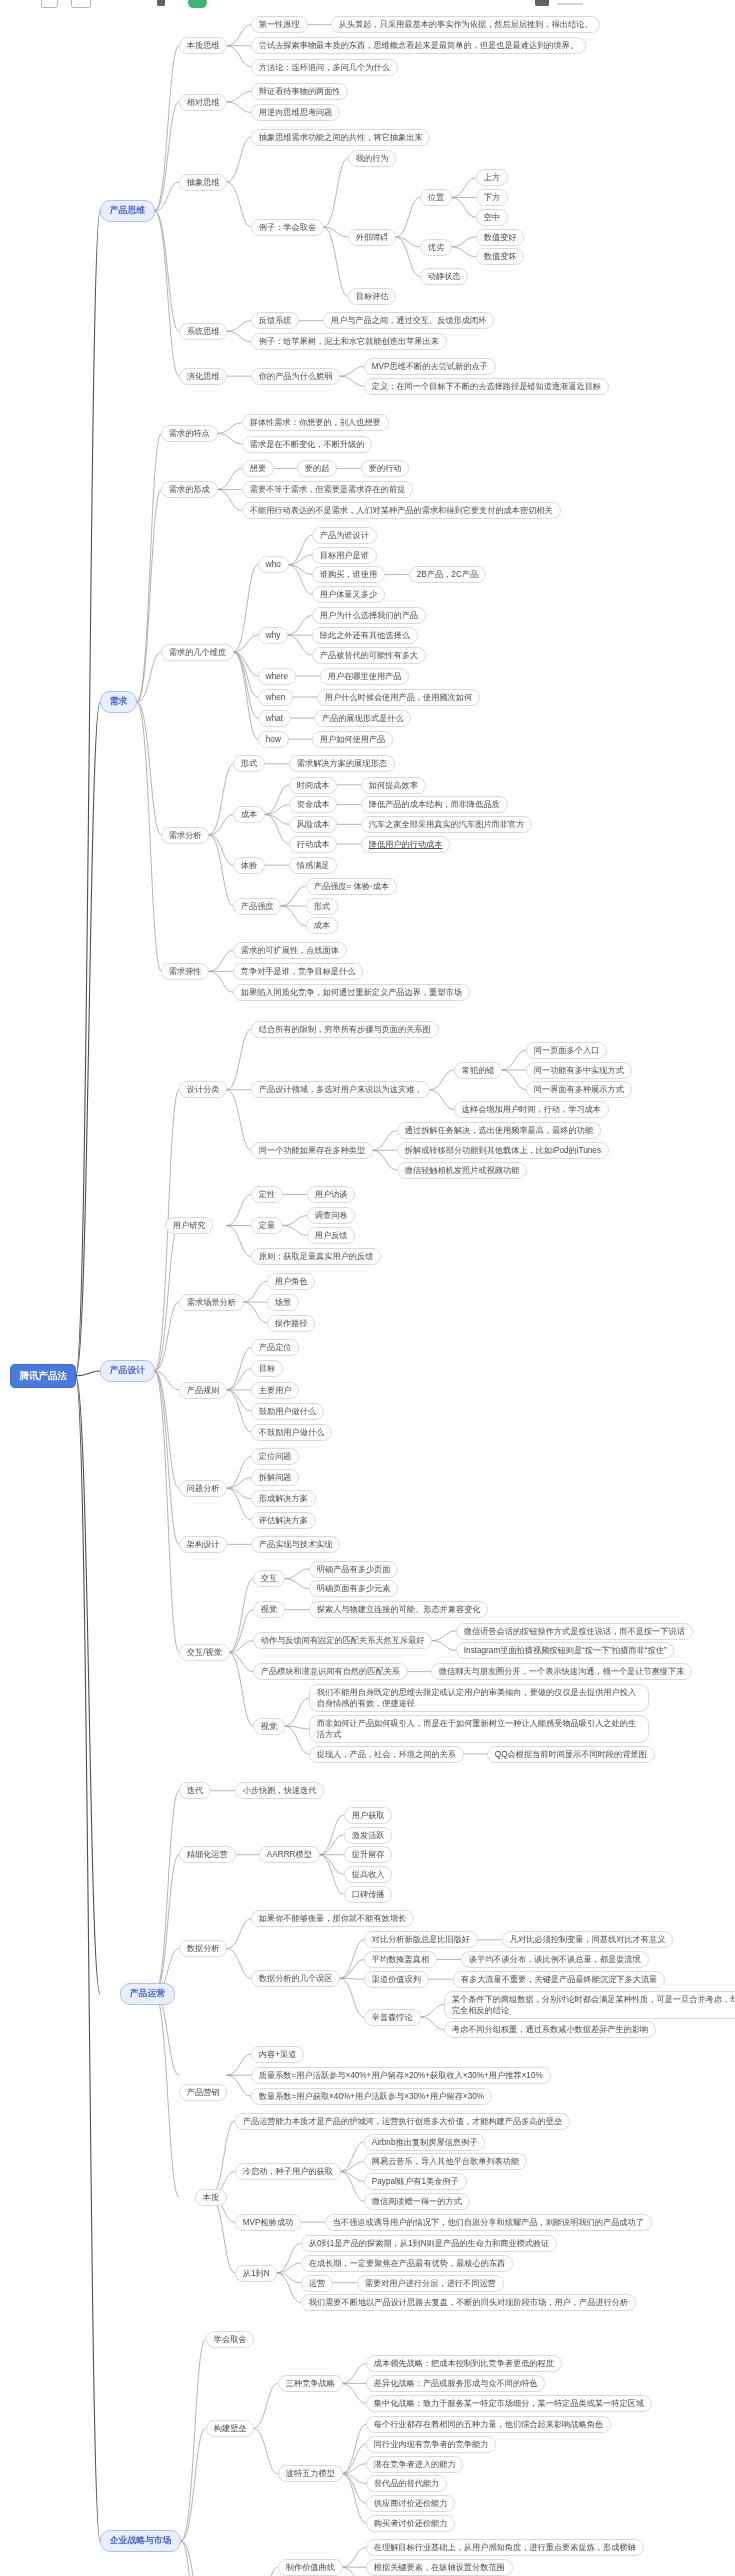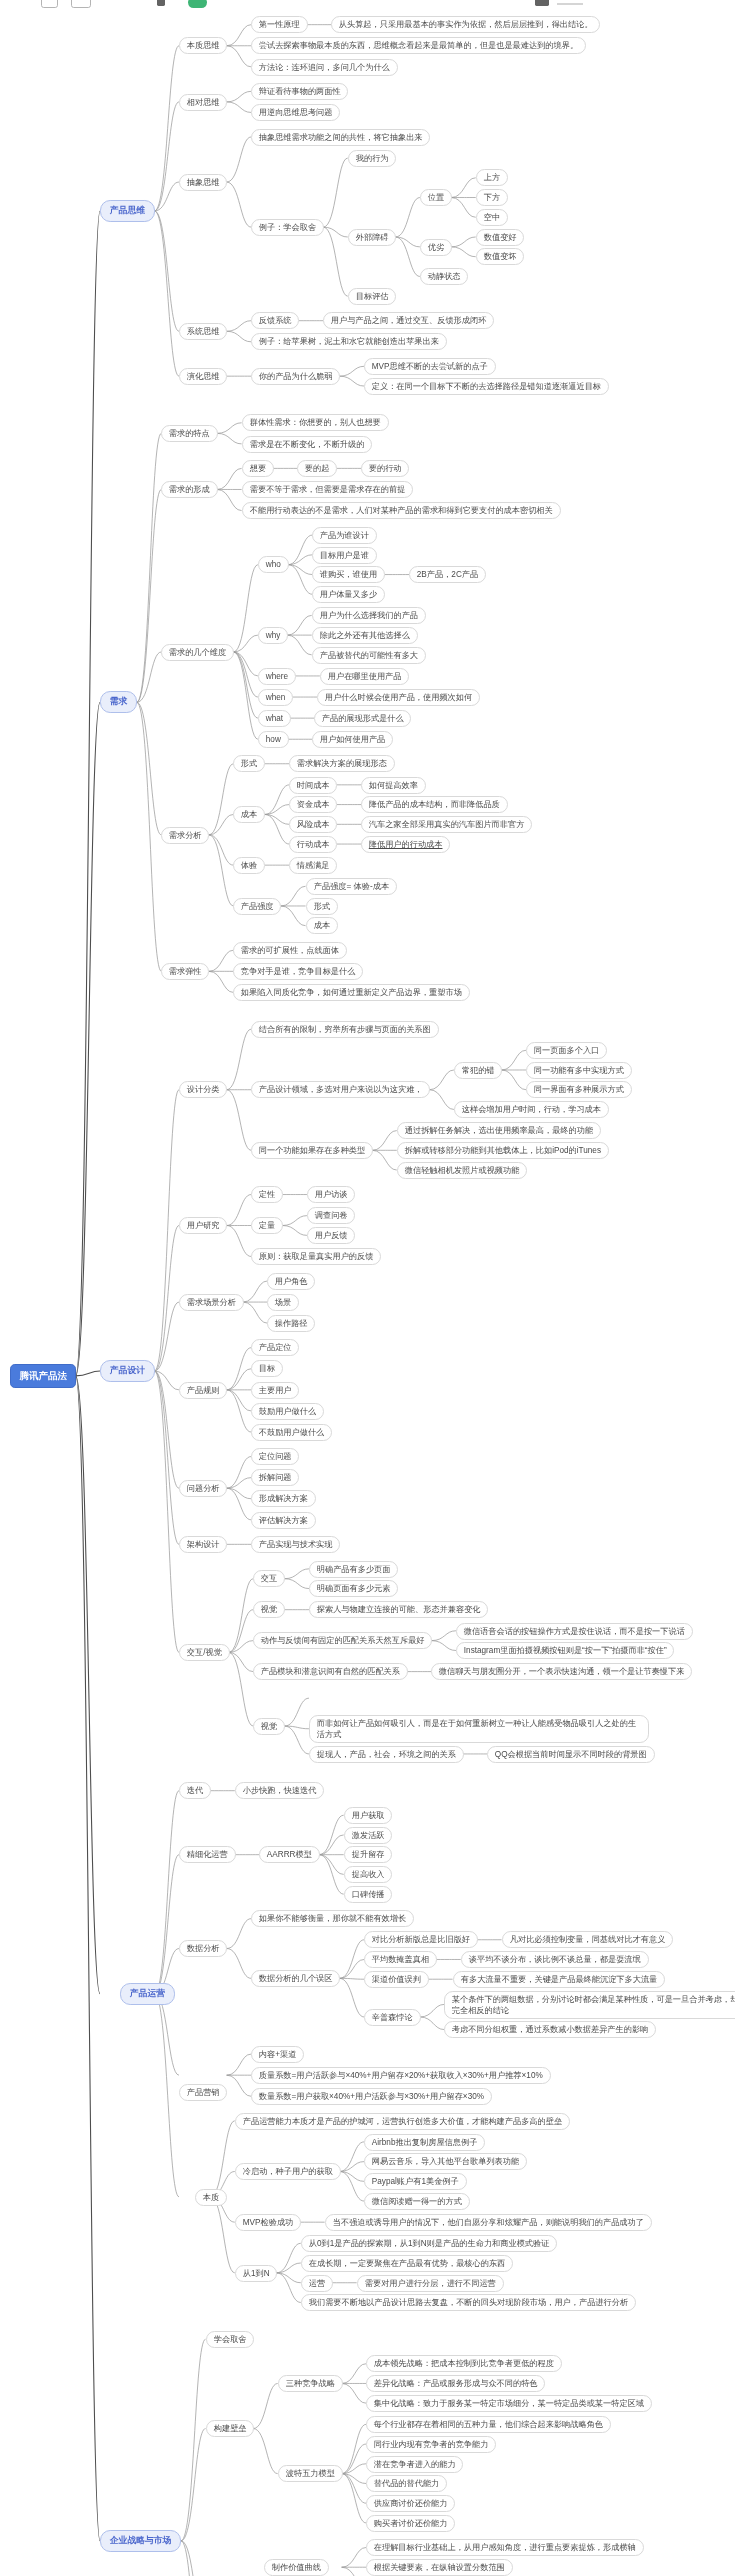--- a/index.html
+++ b/index.html
@@ -332,21 +332,21 @@
     <div class="node" style="left: 251px; top: 1081px;">产品设计领域，多选对用户来说以为这灾难，</div>
     <div class="node" style="left: 454px; top: 1062px;">常犯的错</div>
     <div class="node" style="left: 526px; top: 1042px;">同一页面多个入口</div>
     <div class="node" style="left: 526px; top: 1062px;">同一功能有多中实现方式</div>
     <div class="node" style="left: 526px; top: 1081px;">同一界面有多种展示方式</div>
     <div class="node" style="left: 454px; top: 1101px;">这样会增加用户时间，行动，学习成本</div>
     <div class="node" style="left: 251px; top: 1142px;">同一个功能如果存在多种类型</div>
     <div class="node" style="left: 397px; top: 1122px;">通过拆解任务解决，选出使用频率最高，最终的功能</div>
     <div class="node" style="left: 397px; top: 1142px;">拆解或转移部分功能到其他载体上，比如iPod的iTunes</div>
     <div class="node" style="left: 397px; top: 1162px;">微信轻触相机发照片或视频功能</div>
-    <div class="node" style="left: 179px; top: 1217px; text-align: center;">用户研究</div>
+    <div class="node" style="left: 165px; top: 1217px; text-align: center;">用户研究</div>
     <div class="node" style="left: 251px; top: 1186px;">定性</div>
     <div class="node" style="left: 307px; top: 1186px;">用户访谈</div>
     <div class="node" style="left: 251px; top: 1217px;">定量</div>
     <div class="node" style="left: 307px; top: 1207px;">调查问卷</div>
     <div class="node" style="left: 307px; top: 1227px;">用户反馈</div>
     <div class="node" style="left: 251px; top: 1248px;">原则：获取足量真实用户的反馈</div>
     <div class="node" style="left: 179px; top: 1294px;">需求场景分析</div>
     <div class="node" style="left: 267px; top: 1273px;">用户角色</div>
     <div class="node" style="left: 267px; top: 1294px;">场景</div>
     <div class="node" style="left: 267px; top: 1315px;">操作路径</div>
@@ -368,20 +368,21 @@
     <div class="node" style="left: 309px; top: 1561px;">明确产品有多少页面</div>
     <div class="node" style="left: 309px; top: 1580px;">明确页面有多少元素</div>
     <div class="node" style="left: 253px; top: 1601px;">视觉</div>
     <div class="node" style="left: 309px; top: 1601px;">探索人与物建立连接的可能、形态并兼容变化</div>
     <div class="node" style="left: 253px; top: 1632px;">动作与反馈间有固定的匹配关系天然互斥最好</div>
     <div class="node" style="left: 456px; top: 1623px;">微信语音会话的按钮操作方式是按住说话，而不是按一下说话</div>
     <div class="node" style="left: 456px; top: 1642px;">Instagram里面拍摄视频按钮则是“按一下”拍摄而非“按住”</div>
     <div class="node" style="left: 253px; top: 1663px;">产品模块和潜意识间有自然的匹配关系</div>
     <div class="node" style="left: 431px; top: 1663px;">微信聊天与朋友圈分开，一个表示快速沟通，领一个是让节奏慢下来</div>
     <div class="node" style="left: 253px; top: 1718px;">视觉</div>
+    <div class="node" style="left: 309px; top: 1684px;">我们不能用自身既定的思维去限定或认定用户的审美倾向，要做的仅仅是去提供用户投入自身情感的有效，便捷途径</div>
     <div class="node" style="left: 309px; top: 1715px;">而非如何让产品如何吸引人，而是在于如何重新树立一种让人能感受物品吸引人之处的生活方式</div>
     <div class="node" style="left: 309px; top: 1746px;">提现人，产品，社会，环境之间的关系</div>
     <div class="node" style="left: 487px; top: 1746px;">QQ会根据当前时间显示不同时段的背景图</div>
     <div class="node d1" style="left: 100px; top: 1983px; margin-left: 20px;">产品运营</div>
     <div class="node" style="left: 179px; top: 1782px;">迭代</div>
     <div class="node" style="left: 235px; top: 1782px;">小步快跑，快速迭代</div>
     <div class="node" style="left: 179px; top: 1846px;">精细化运营</div>
     <div class="node" style="left: 259px; top: 1846px;">AARRR模型</div>
     <div class="node" style="left: 344px; top: 1807px;">用户获取</div>
     <div class="node" style="left: 344px; top: 1827px;">激发活跃</div>
@@ -426,17 +427,17 @@
     <div class="node" style="left: 366px; top: 2355px;">成本领先战略：把成本控制到比竞争者更低的程度</div>
     <div class="node" style="left: 366px; top: 2375px;">差异化战略：产品或服务形成与众不同的特色</div>
     <div class="node" style="left: 366px; top: 2395px;">集中化战略：致力于服务某一特定市场细分，某一特定品类或某一特定区域</div>
     <div class="node" style="left: 278px; top: 2465px;">波特五力模型</div>
     <div class="node" style="left: 366px; top: 2416px;">每个行业都存在着相同的五种力量，他们综合起来影响战略角色</div>
     <div class="node" style="left: 366px; top: 2436px;">同行业内现有竞争者的竞争能力</div>
     <div class="node" style="left: 366px; top: 2456px;">潜在竞争者进入的能力</div>
     <div class="node" style="left: 366px; top: 2475px;">替代品的替代能力</div>
     <div class="node" style="left: 366px; top: 2495px;">供应商讨价还价能力</div>
     <div class="node" style="left: 366px; top: 2515px;">购买者讨价还价能力</div>
-    <div class="node" style="left: 264px; top: 2559px; font-family: Liberation Mono, monospace;">制作价值曲线</div>
+    <div class="node" style="left: 278px; top: 2559px; font-family: Liberation Mono, monospace;">制作价值曲线</div>
     <div class="node" style="left: 366px; top: 2539px;">在理解目标行业基础上，从用户感知角度，进行重点要素提炼，形成横轴</div>
     <div class="node" style="left: 366px; top: 2559px;">根据关键要素，在纵轴设置分数范围</div>
   </div>
 
 
 </body></html>

